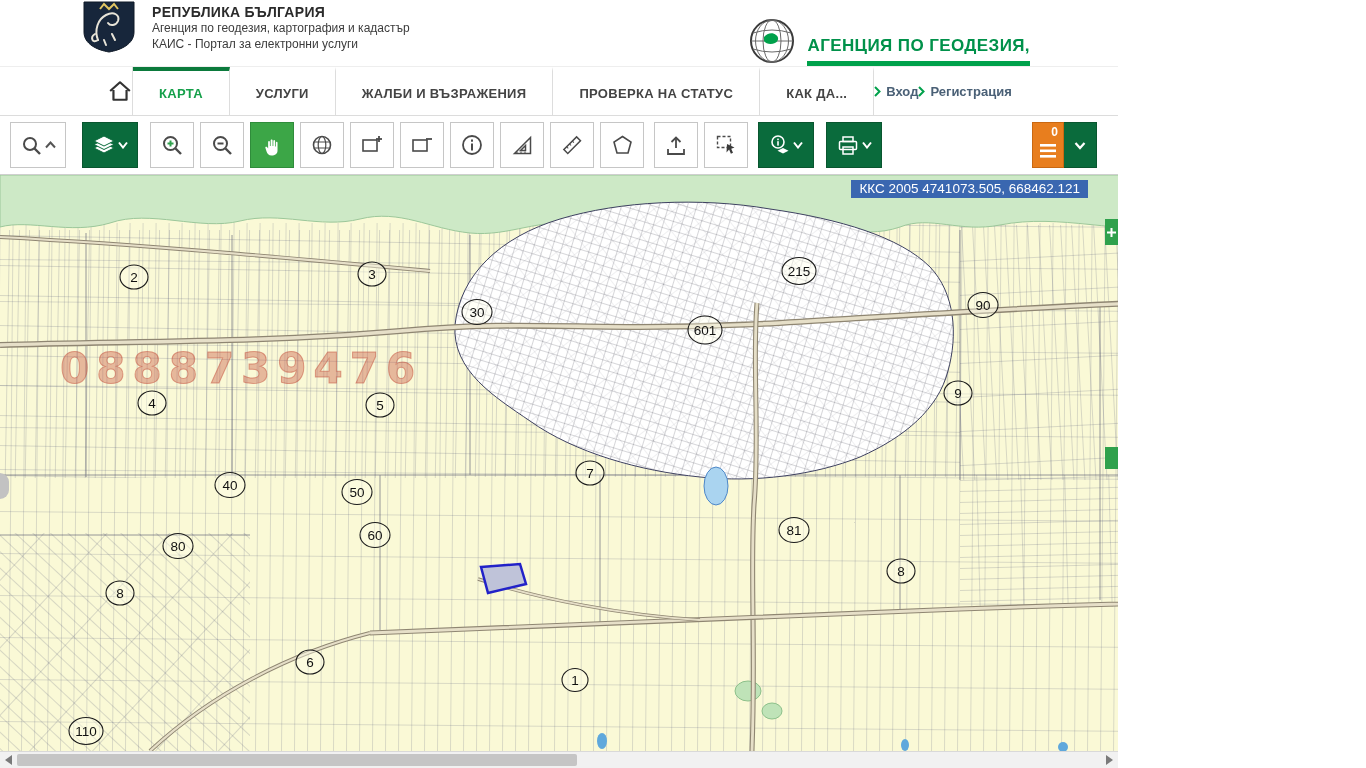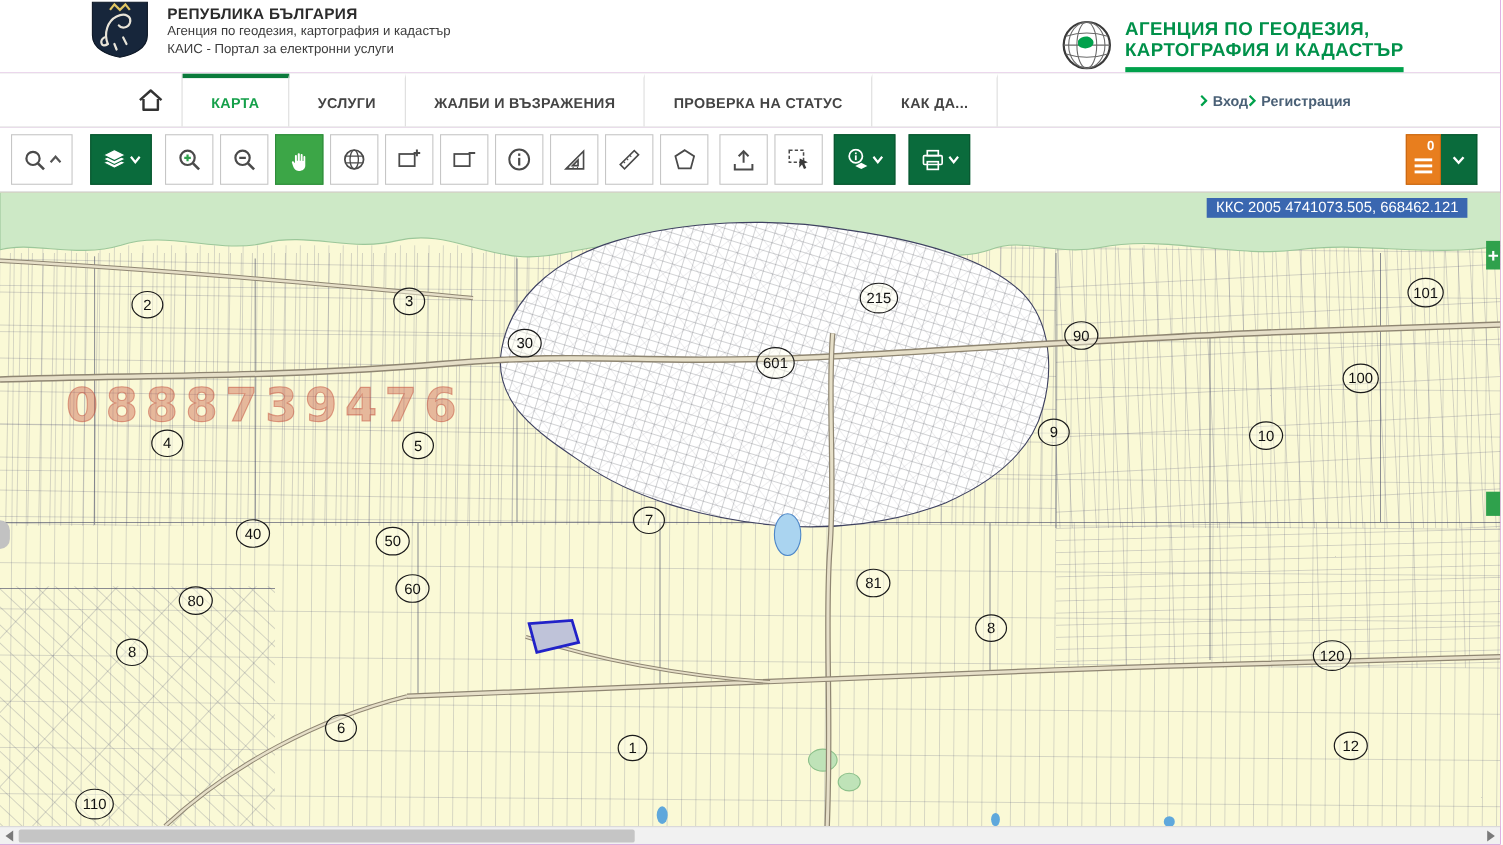--- a/index.html
+++ b/index.html
@@ -3,21 +3,21 @@
 <meta charset="utf-8">
 <style>
   :root{
     --brand_green:#00A14B; --dark_green:#0A6B3C; --active_green:#3CA647;
     --tab_green:#15A04A; --orange:#E87E1E; --coord_blue:#3A67B0;
     --map_cream:#FAF9D6; --map_forest:#CDE9C6; --selection_blue:#2222C8;
     --watermark_red:#C14B3A;
   }
   *{box-sizing:border-box;margin:0;padding:0}
   body{font-family:"Liberation Sans",sans-serif;background:#fff;width:1366px;height:768px;overflow:hidden}
-  .page{width:1364px;height:768px;display:flex;flex-direction:column;overflow:hidden;background:#a21caf}
+  .page{width:1118px;height:768px;display:flex;flex-direction:column;overflow:hidden;background:#1d4ed8}
 
   
   header{height:66px;display:flex;justify-content:space-between;padding:0 88px 0 80px;background:#fff}
   .h-left{display:flex;gap:14px;padding-top:0}
   .coa{width:58px;height:54px}
   .h-titles{padding-top:3px;line-height:1.3}
   .rep-title{font-size:14px;font-weight:bold;color:#2b2b2b;letter-spacing:.3px}
   .sub-line{font-size:12px;color:#3c3c3c}
   .h-right{display:flex;align-items:flex-end;gap:10px;padding-top:6px}
   .agency-name{display:flex;flex-direction:column}
@@ -89,21 +89,20 @@
     <div class="h-right">
       <svg width="50" height="50" viewBox="0 0 50 50">
         <circle cx="25" cy="25" r="21" fill="none" stroke="#3a3a3a" stroke-width="2"></circle>
         <ellipse cx="25" cy="25" rx="9" ry="21" fill="none" stroke="#6a6a6a" stroke-width="1"></ellipse>
         <ellipse cx="25" cy="25" rx="16.5" ry="21" fill="none" stroke="#6a6a6a" stroke-width="1"></ellipse>
         <path d="M6 17 Q25 11 44 17 M4 25 H46 M6 33 Q25 39 44 33" fill="none" stroke="#6a6a6a" stroke-width="1"></path>
         <path d="M17 21 c3 -4 9 -5 12 -2 c3 2 3 6 -1 8 c-4 2 -9 1 -11 -2 z" fill="#00A14B"></path>
       </svg>
       <div class="agency-name">
         <div class="ln">АГЕНЦИЯ ПО ГЕОДЕЗИЯ,</div>
-        <div class="ln">КАРТОГРАФИЯ И КАДАСТЪР</div>
         <div class="agency-underline"></div>
       </div>
     </div>
   </header>
 
   <nav>
     <div class="home-btn">
       <svg width="24" height="22" viewBox="0 0 22 20">
         <path d="M2 10 L11 2 L20 10 M5 9 V18 H17 V9" fill="none" stroke="#333" stroke-width="2" stroke-linejoin="round"></path>
       </svg>

